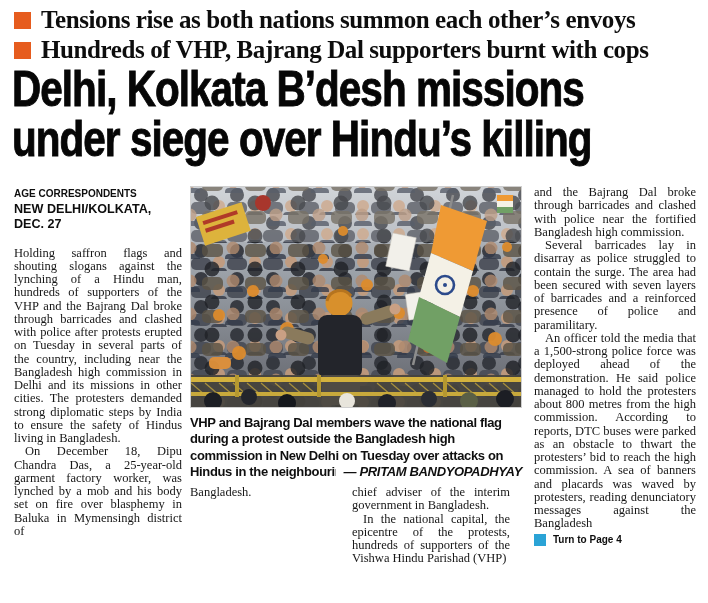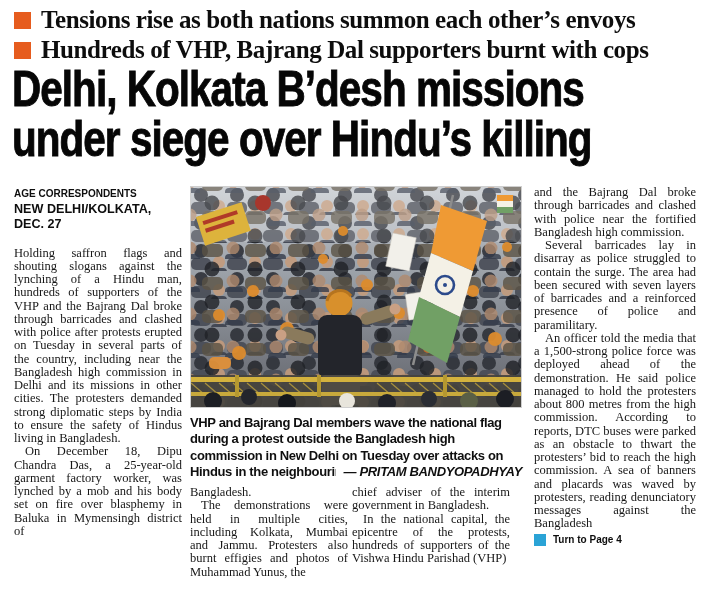--- a/index.html
+++ b/index.html
@@ -199,21 +199,20 @@
           <circle cx="314" cy="212" r="9" fill="#1c1e24"></circle>
         </g>
       </svg>
     </div>
 
     <div class="caption"><span>VHP and Bajrang Dal members wave the national flag during a protest outside the Bangladesh high commission in New Delhi on Tuesday over attacks on Hindus in the neighbouring country.</span><span class="credit">— PRITAM BANDYOPADHYAY</span></div>
 
     <div class="subcols">
       <div class="subcol">
         <p class="body">Bangladesh.</p>
-        <p class="body indent">The demonstrations were held in multiple cities, including Kolkata, Mumbai and Jammu. Protesters also burnt effigies and photos of Muhammad Yunus, the</p>
       </div>
       <div class="subcol">
         <p class="body">chief adviser of the interim government in Bangladesh.</p>
         <p class="body indent">In the national capital, the epicentre of the protests, hundreds of supporters of the Vishwa Hindu Parishad (VHP)</p>
       </div>
     </div>
   </div>
 
   <div class="col4">
     <p class="body">and the Bajrang Dal broke through barricades and clashed with police near the fortified Bangladesh high commission.</p>

